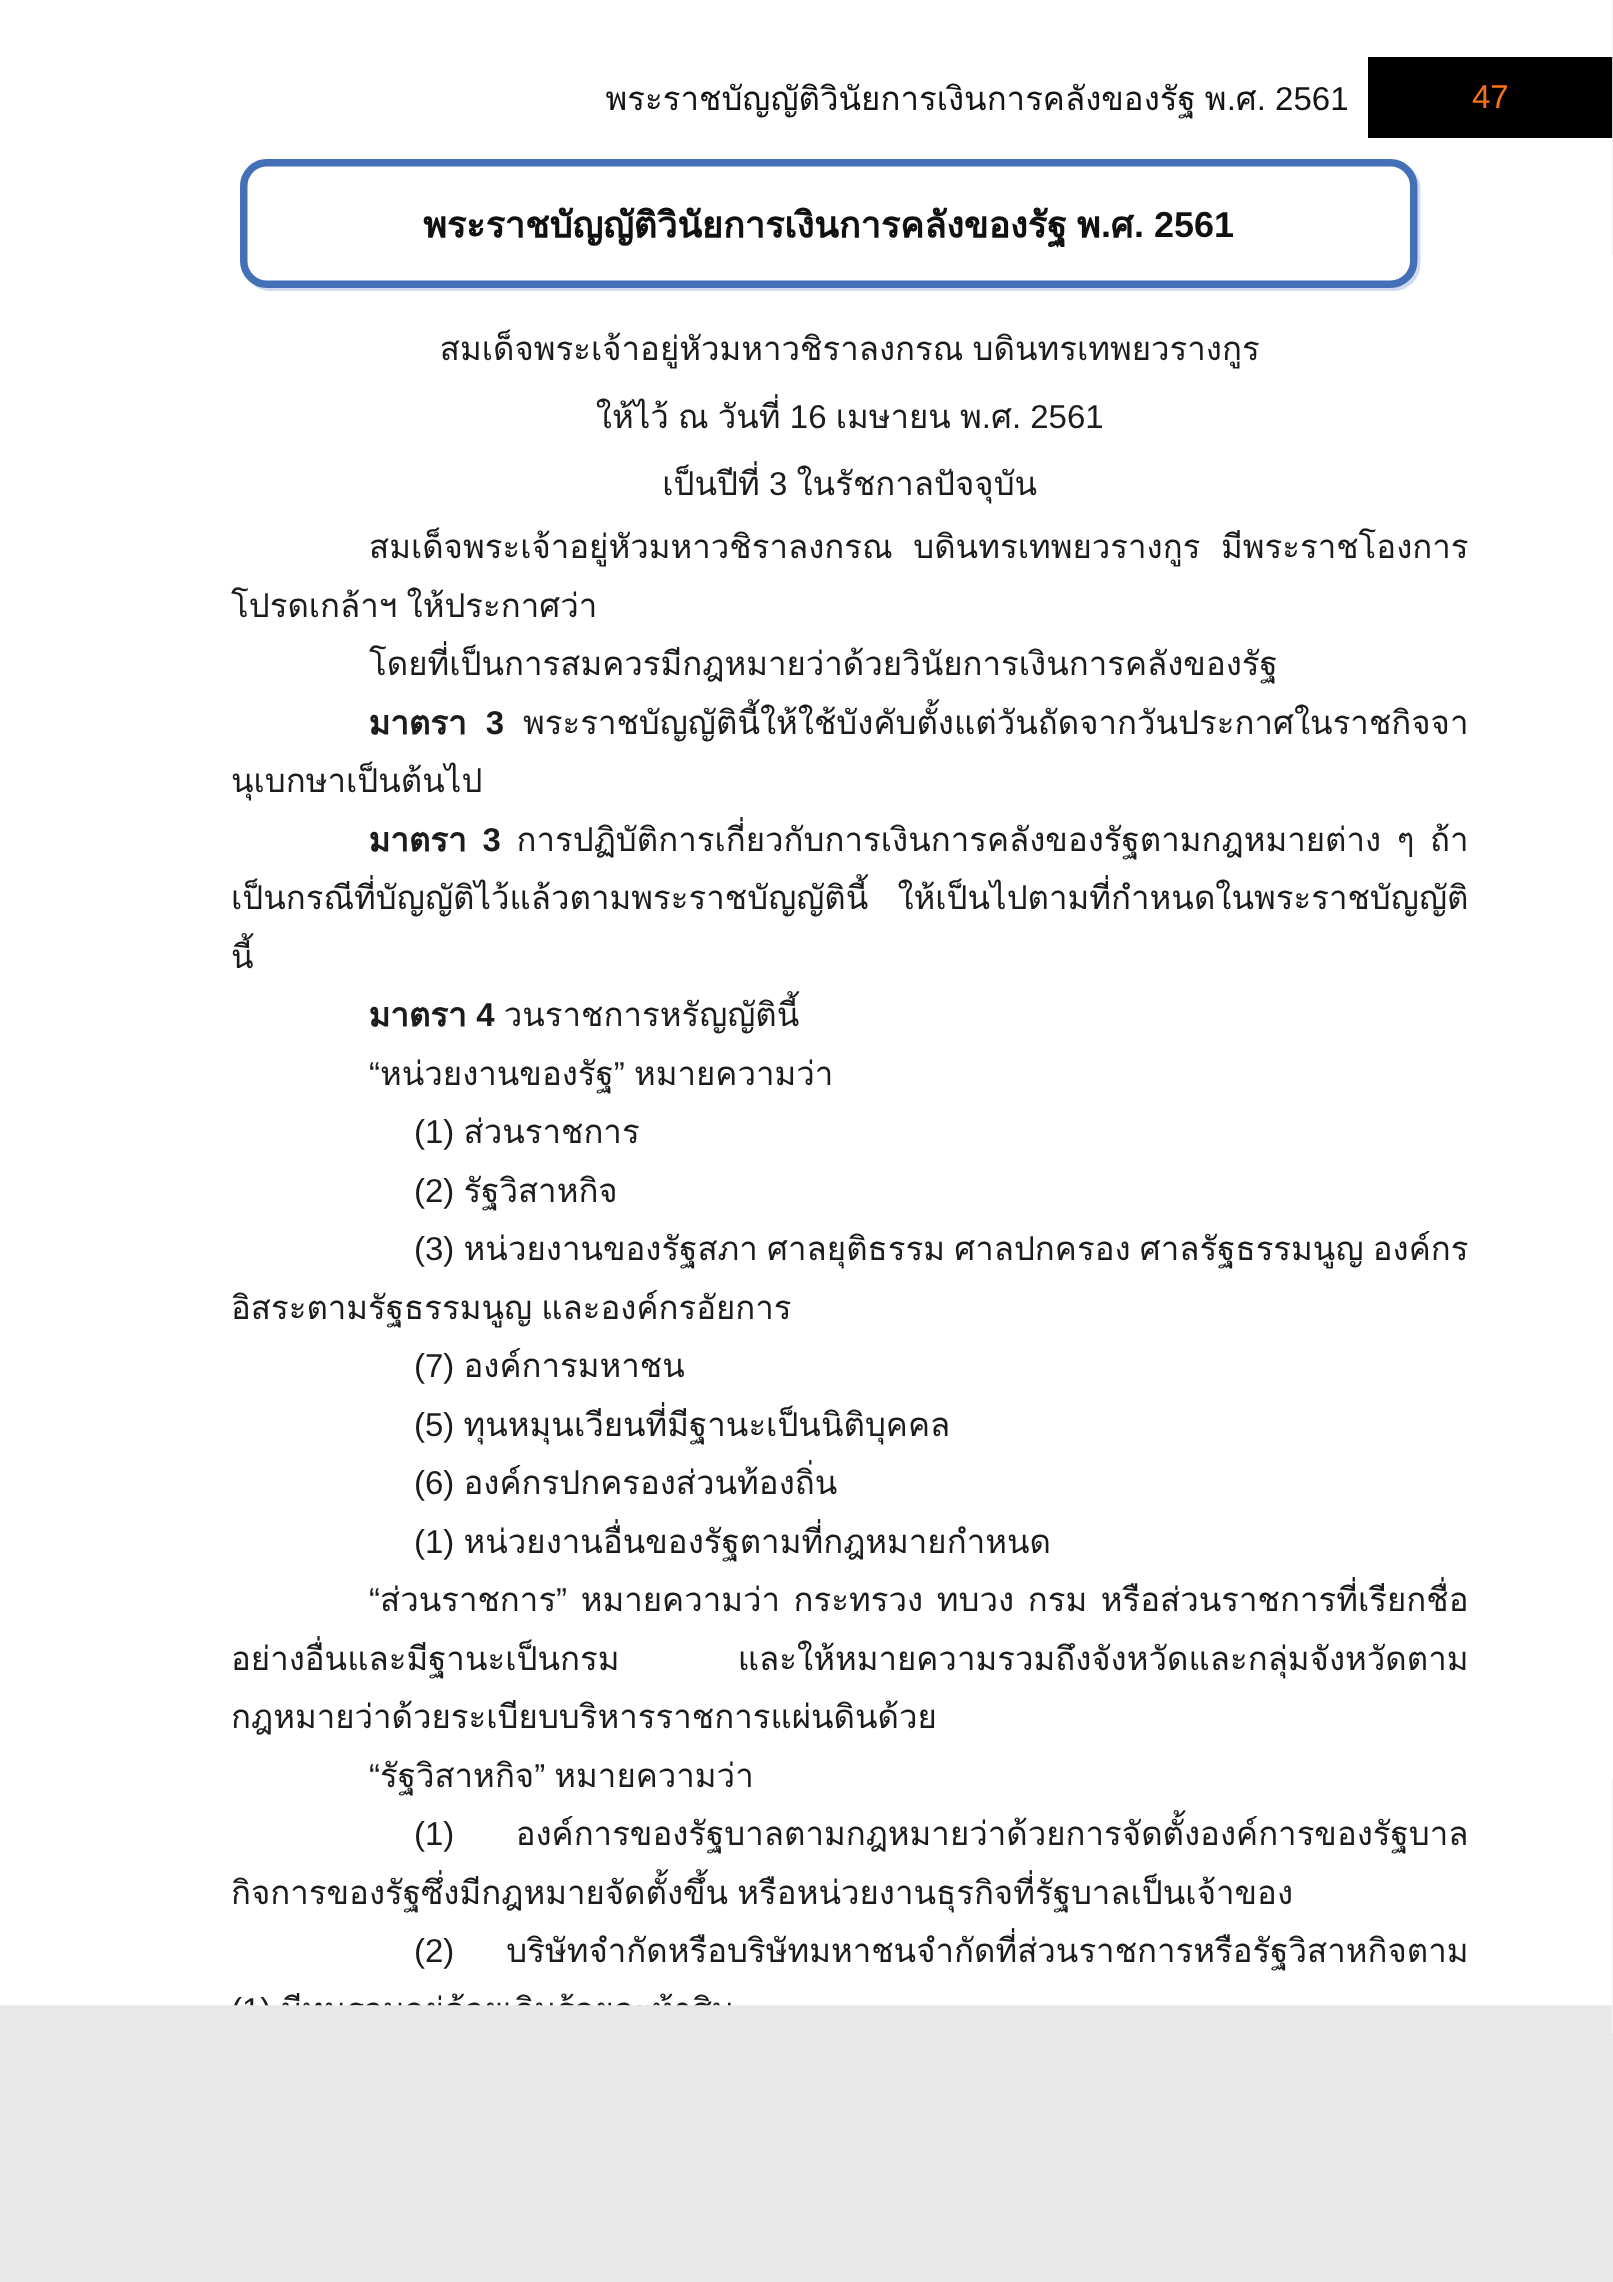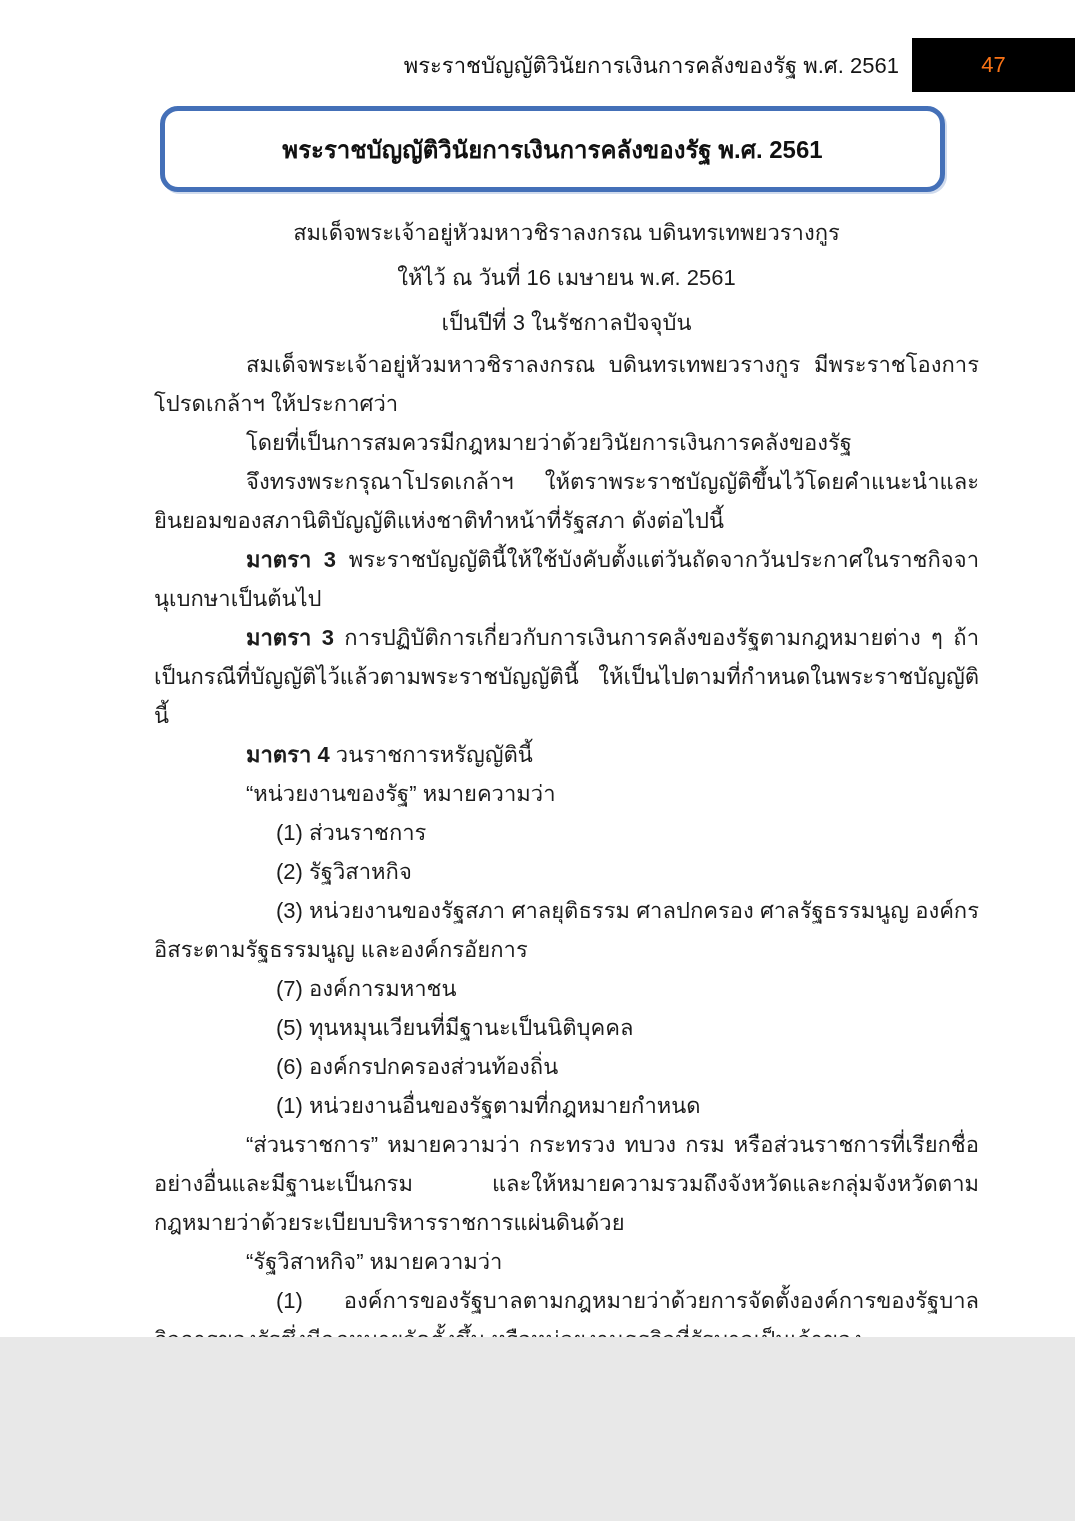--- a/index.html
+++ b/index.html
@@ -80,21 +80,20 @@
     <span class="act-title">พระราชบัญญัติวินัยการเงินการคลังของรัฐ พ.ศ. 2561</span>
   </div>
 
   <div class="doc-body">
     <div class="center-line">สมเด็จพระเจ้าอยู่หัวมหาวชิราลงกรณ บดินทรเทพยวรางกูร</div>
     <div class="center-line">ให้ไว้ ณ วันที่ 16 เมษายน พ.ศ. 2561</div>
     <div class="center-line">เป็นปีที่ 3 ในรัชกาลปัจจุบัน</div>
 
     <p class="para"><span>สมเด็จพระเจ้าอยู่หัวมหาวชิราลงกรณ บดินทรเทพยวรางกูร มีพระราชโองการโปรดเกล้าฯ ให้ประกาศว่า</span></p>
     <p class="para"><span>โดยที่เป็นการสมควรมีกฎหมายว่าด้วยวินัยการเงินการคลังของรัฐ</span></p>
-    <p class="para"><span>จึงทรงพระกรุณาโปรดเกล้าฯ ให้ตราพระราชบัญญัติขึ้นไว้โดยคำแนะนำและยินยอมของสภานิติบัญญัติแห่งชาติทำหน้าที่รัฐสภา ดังต่อไปนี้</span></p>
     <p class="para"><b class="sec">มาตรา 3</b><span> พระราชบัญญัตินี้ให้ใช้บังคับตั้งแต่วันถัดจากวันประกาศในราชกิจจานุเบกษาเป็นต้นไป</span></p>
     <p class="para"><b class="sec">มาตรา 3</b><span> การปฏิบัติการเกี่ยวกับการเงินการคลังของรัฐตามกฎหมายต่าง ๆ ถ้าเป็นกรณีที่บัญญัติไว้แล้วตามพระราชบัญญัตินี้ ให้เป็นไปตามที่กำหนดในพระราชบัญญัตินี้</span></p>
     <p class="para"><b class="sec">มาตรา 4</b><span> วนราชการหรัญญัตินี้</span></p>
     <p class="para"><span>“หน่วยงานของรัฐ” หมายความว่า</span></p>
     <p class="para num"><span>(1) ส่วนราชการ</span></p>
     <p class="para num"><span>(2) รัฐวิสาหกิจ</span></p>
     <p class="para num"><span>(3) หน่วยงานของรัฐสภา ศาลยุติธรรม ศาลปกครอง ศาลรัฐธรรมนูญ องค์กรอิสระตามรัฐธรรมนูญ และองค์กรอัยการ</span></p>
     <p class="para num"><span>(7) องค์การมหาชน</span></p>
     <p class="para num"><span>(5) ทุนหมุนเวียนที่มีฐานะเป็นนิติบุคคล</span></p>
     <p class="para num"><span>(6) องค์กรปกครองส่วนท้องถิ่น</span></p>

